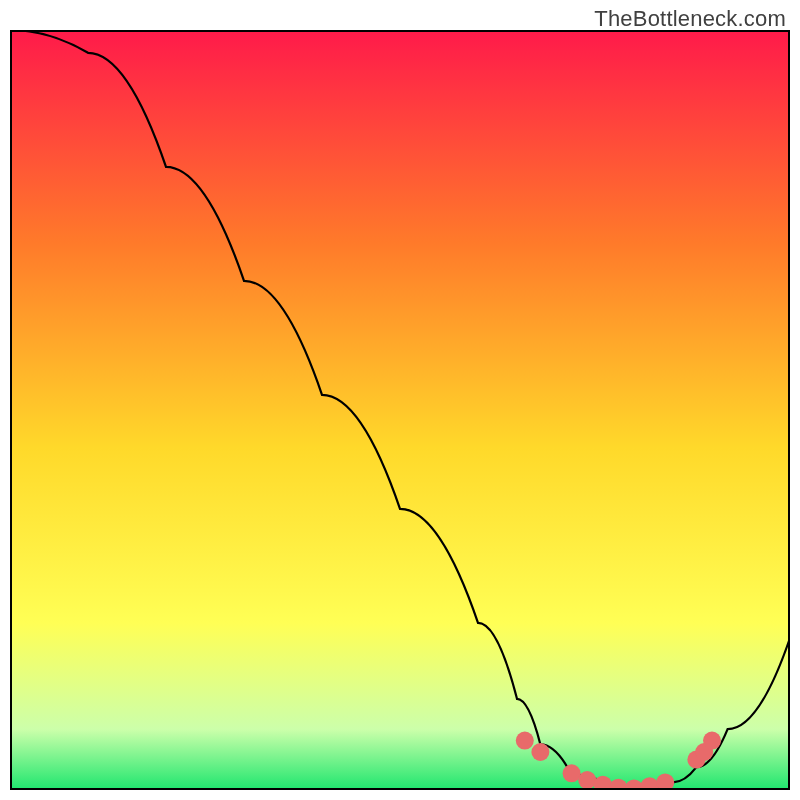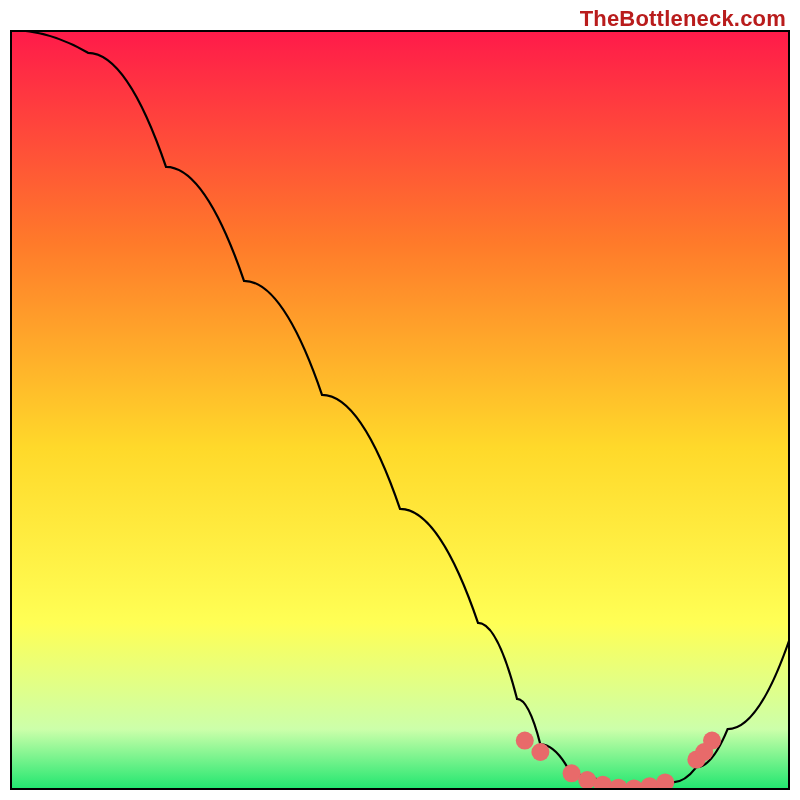--- a/index.html
+++ b/index.html
@@ -17,24 +17,23 @@
     top: 30px;
     width: 780px;
     height: 760px;
     box-sizing: border-box;
     border: 2px solid #000;
   }
   .attribution {
     position: absolute;
     top: 6px;
     right: 14px;
-    color: #b91c1c;
+    color: #404040;
     font-size: 22px;
     letter-spacing: 0.2px;
-    font-weight: bold;
   }
   svg.plot {
     position: absolute;
     left: 10px;
     top: 30px;
     width: 780px;
     height: 760px;
   }
 </style>
 </head>

